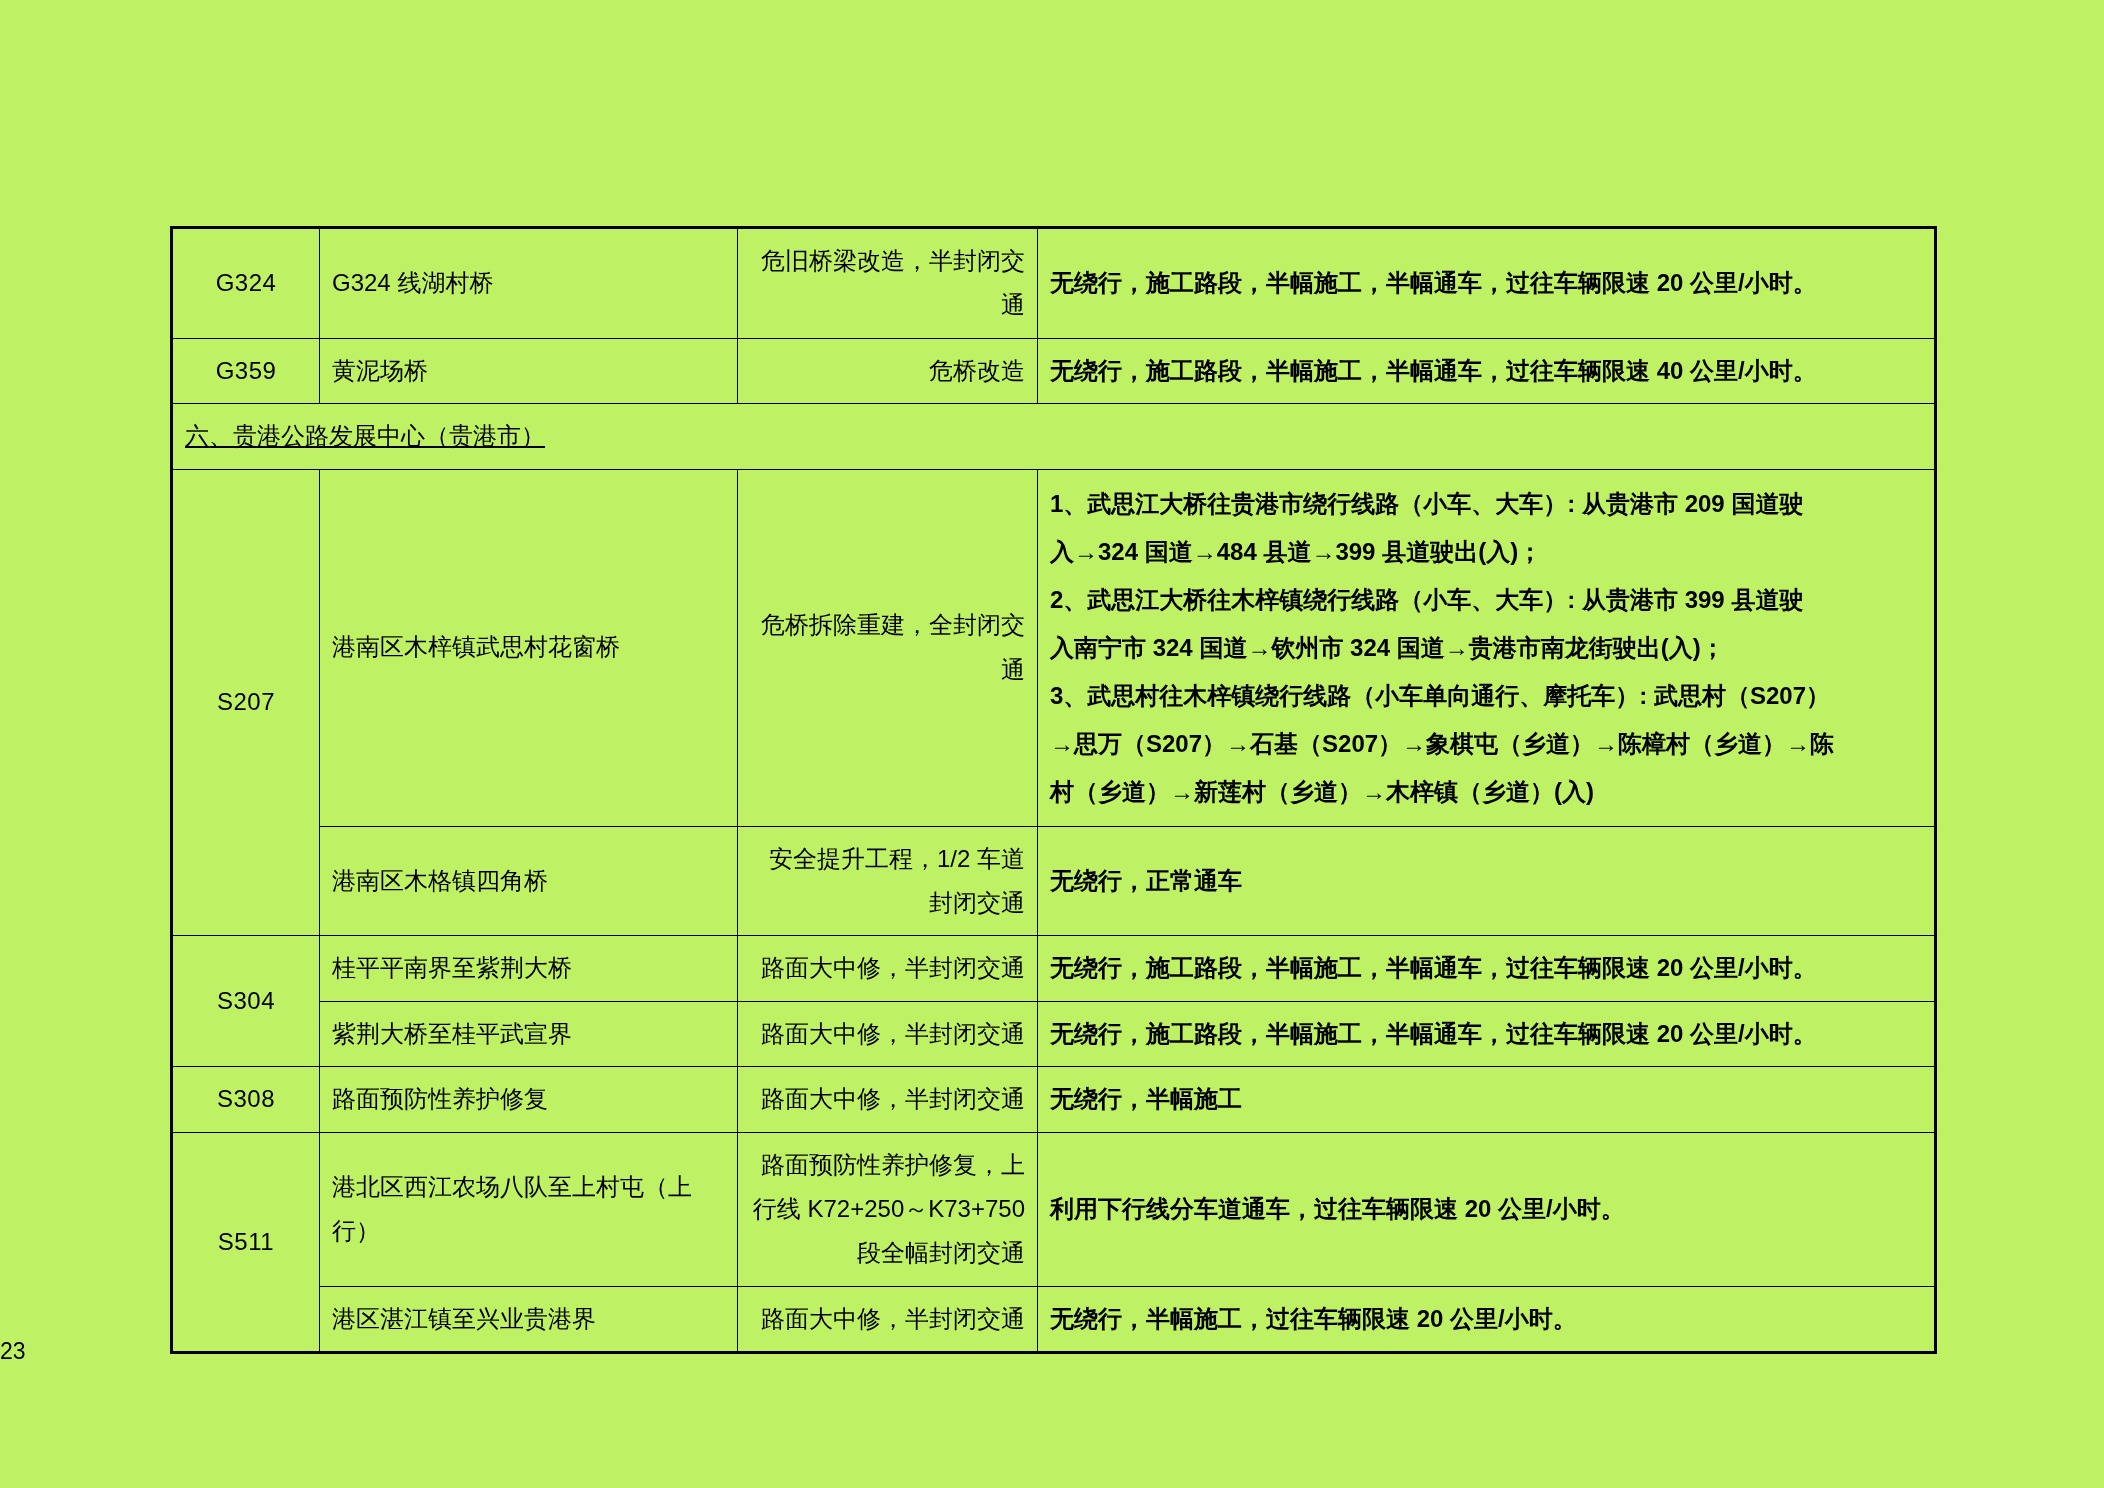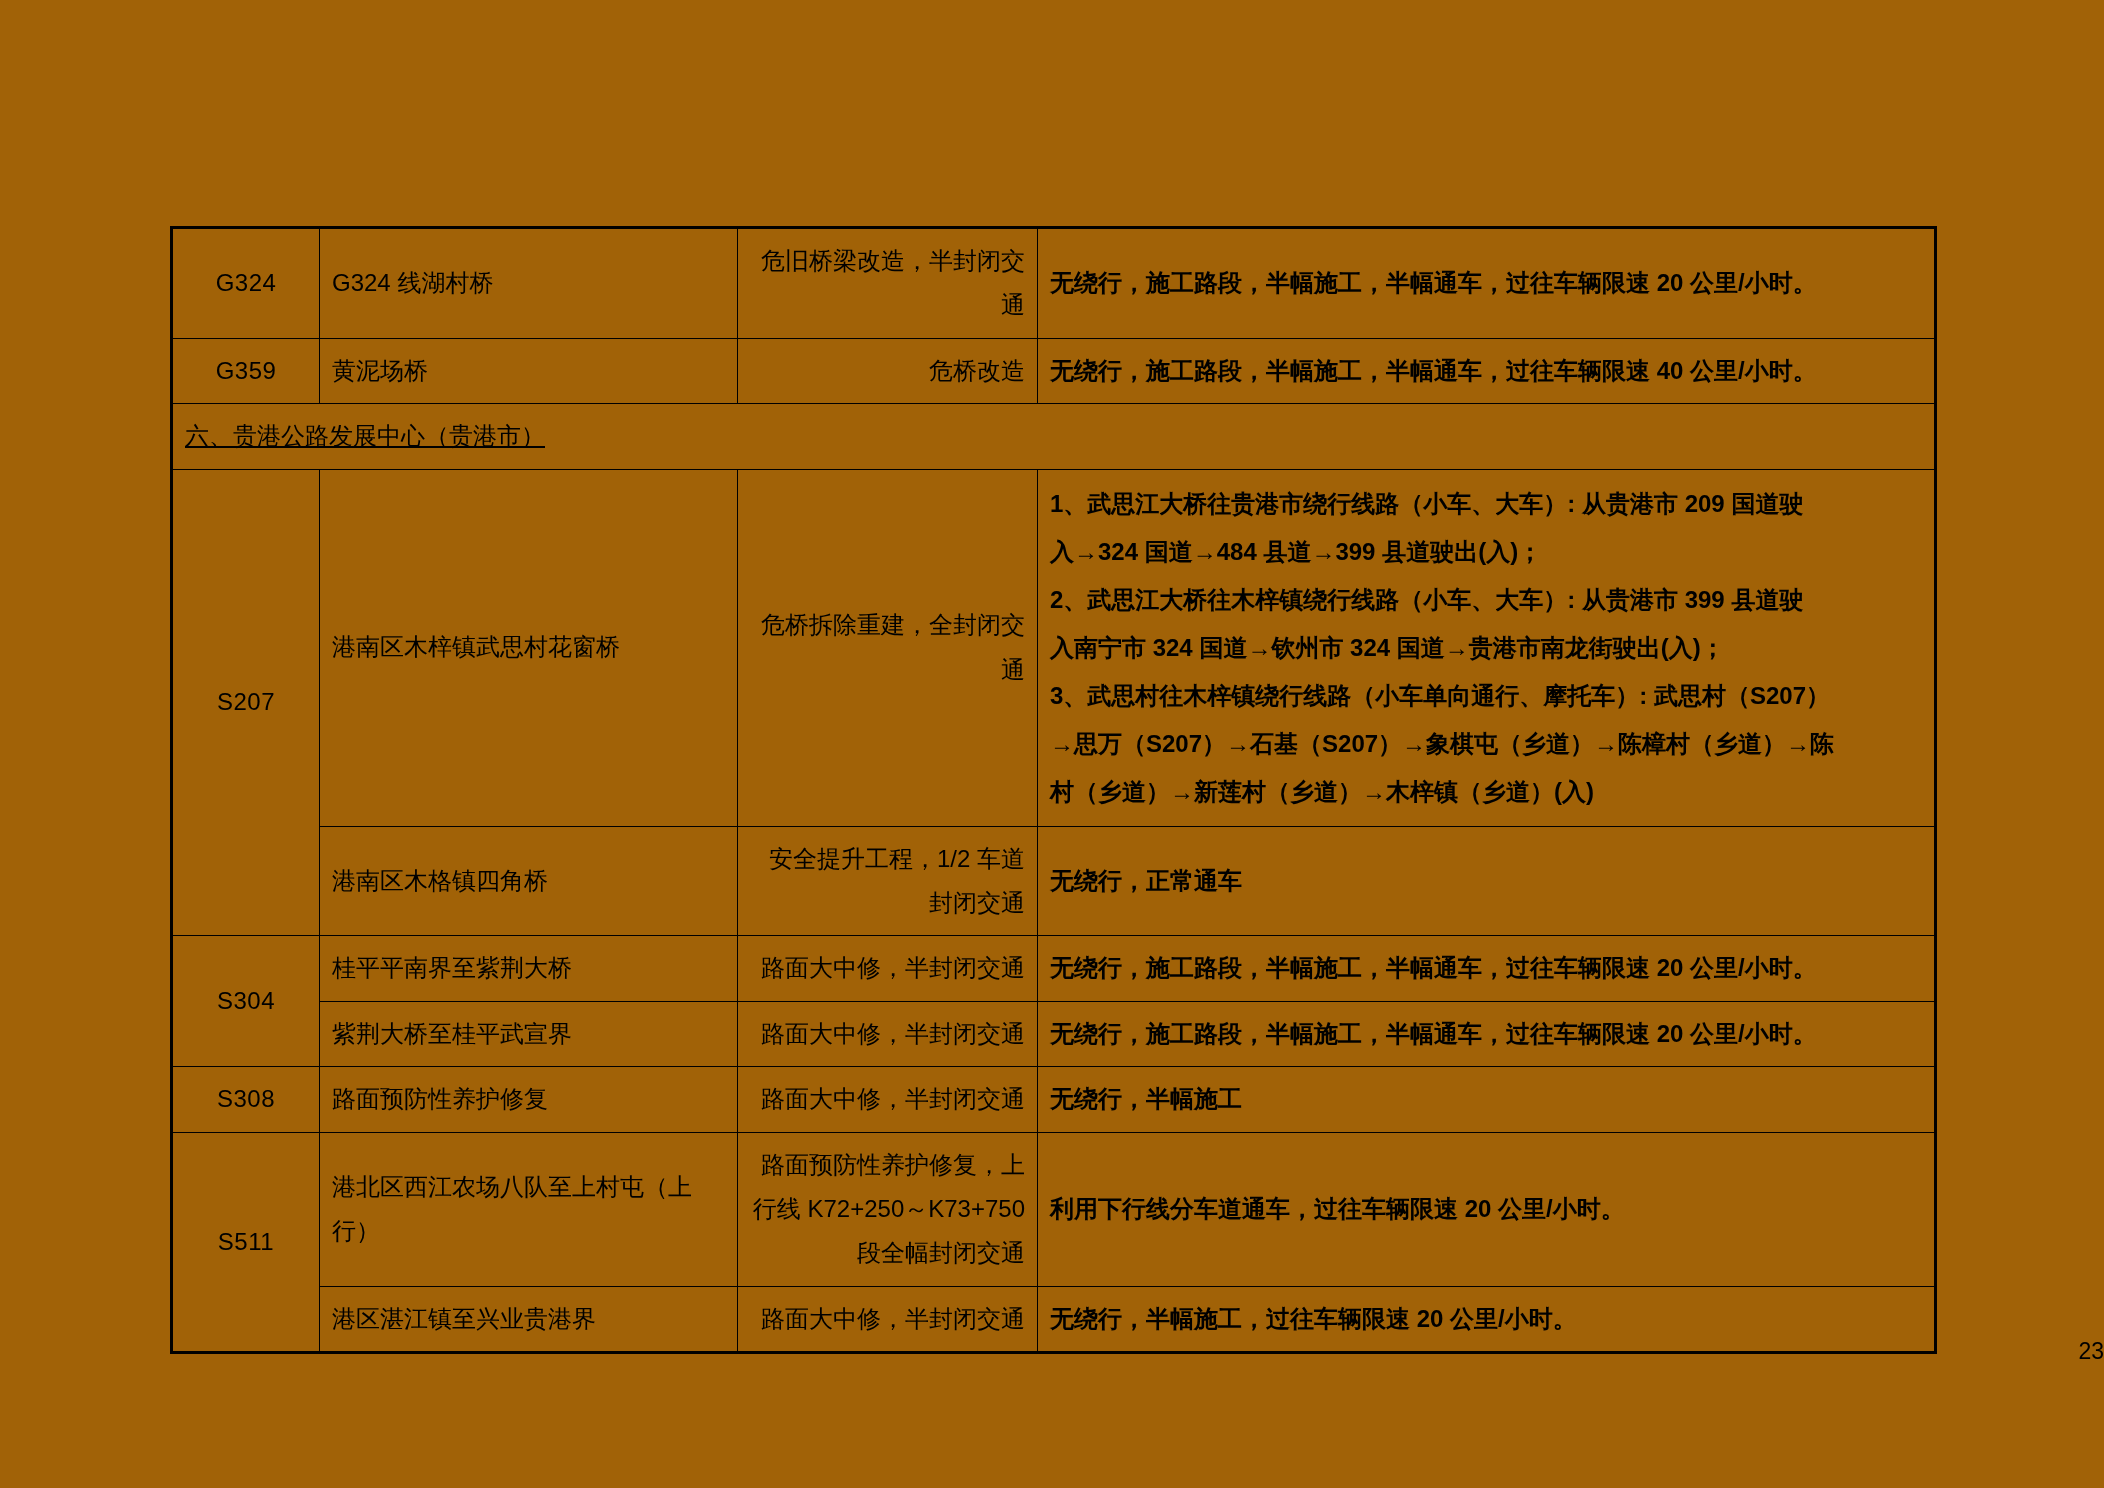--- a/index.html
+++ b/index.html
@@ -15,21 +15,21 @@
     position: relative;
     overflow: hidden;
   }
 
   .page {
     position: absolute;
     left: 0;
     top: 0;
     width: 2104px;
     height: 1488px;
-    background: #a16207;
+    background: #bef264;
   }
 
   .doc-table {
     position: absolute;
     left: 170px;
     top: 226px;
     width: 1764px;
     border-collapse: collapse;
     table-layout: fixed;
     border: 3px solid #000;
@@ -91,21 +91,21 @@
     overflow: visible;
   }
 
   .tall-row td { }
 
   .page-number {
     position: absolute;
     left: 0;
     top: 1338px;
     width: 2104px;
-    text-align: right;
+    text-align: left;
     font-size: 23px;
     color: #000;
     font-family: "Liberation Sans", "DejaVu Sans", sans-serif;
   }
 </style>
 </head>
 <body>
 
 <div class="page">
 

